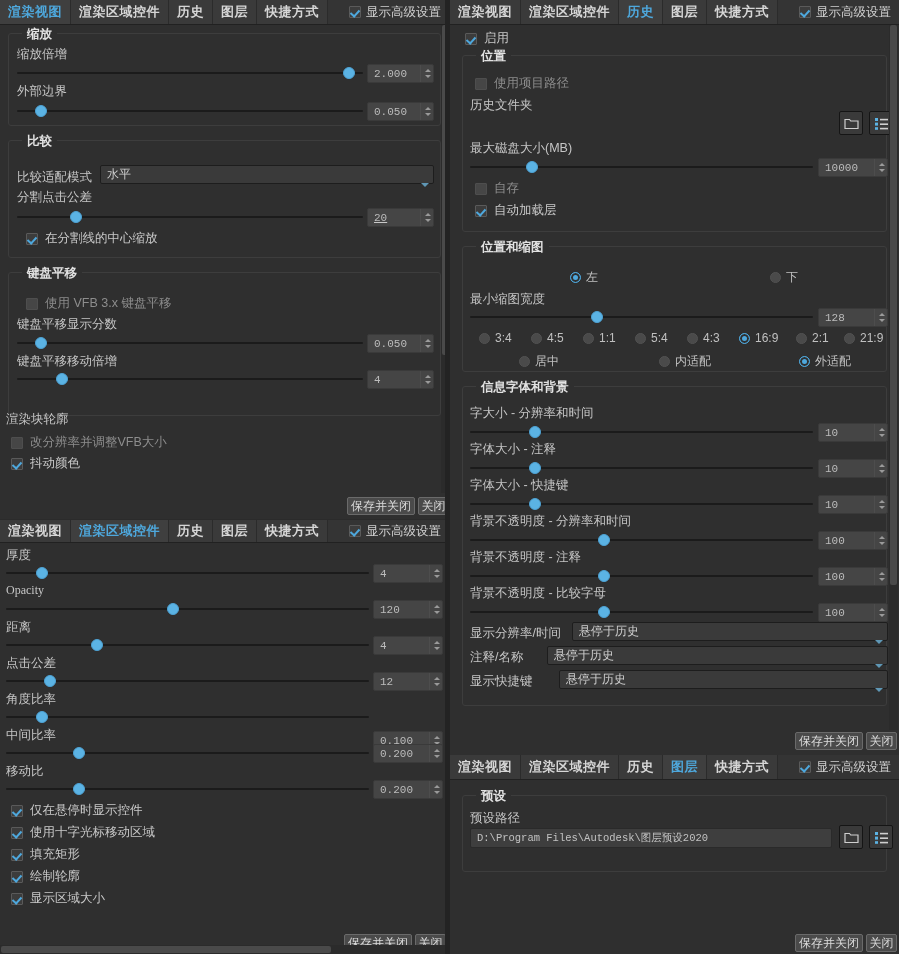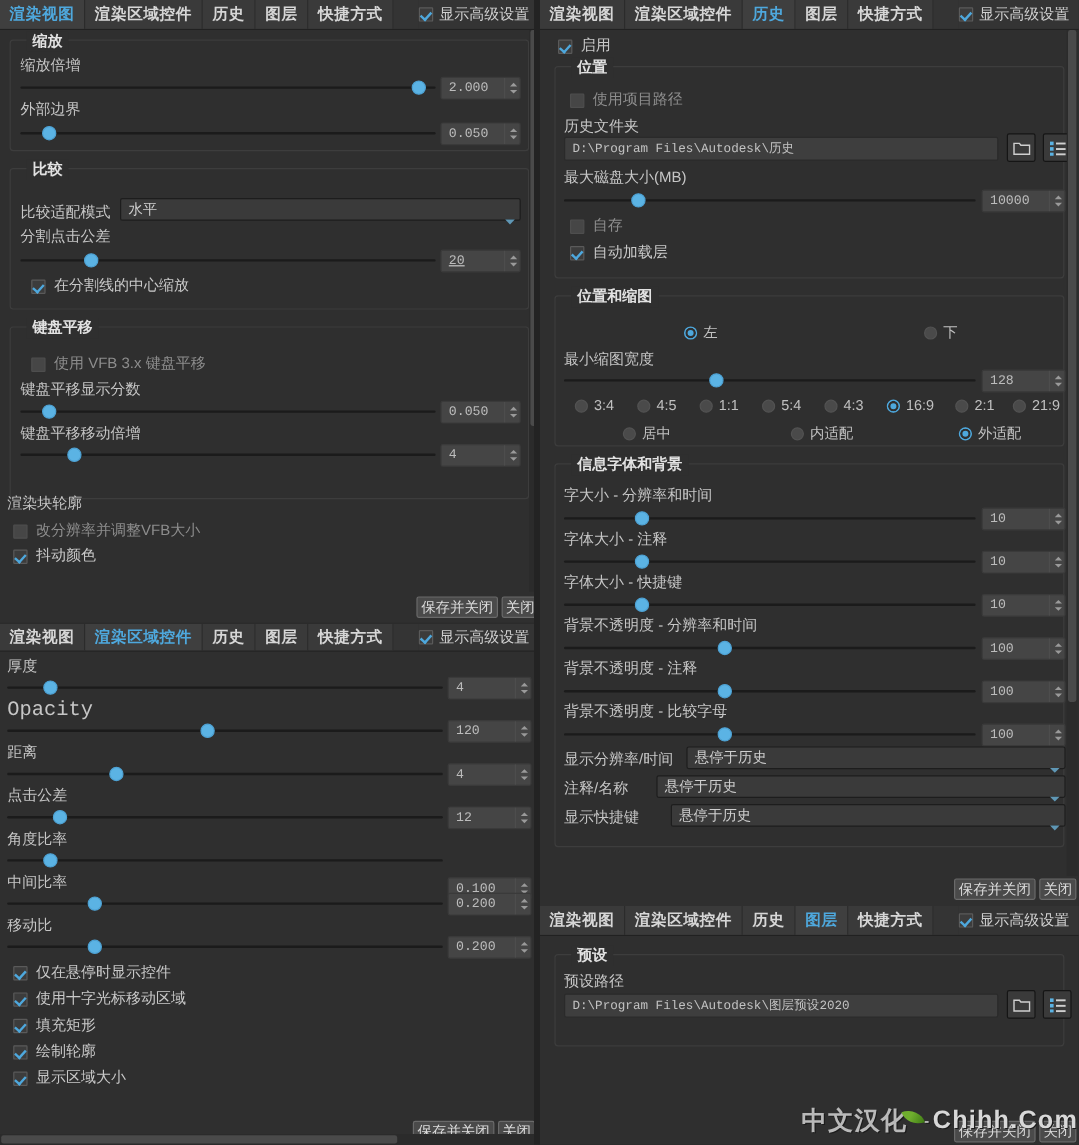--- a/index.html
+++ b/index.html
@@ -76,21 +76,21 @@
     background: #2f2f2f;
   }
   .group > .legend {
     position: absolute; top: -8px; left: 13px;
     background: #2f2f2f; padding: 0 5px;
     font-size: 12.5px; font-weight: bold; color: #e2e2e2;
   }
 
   
   .lbl { position: absolute; font-size: 12.5px; color: #c6c6c6; white-space: nowrap; }
-  .lbl.mono { font-family: Liberation Mono, monospace; font-size: 17px; }
+  .lbl.mono { font-family: Liberation Serif, serif; font-size: 12px; }
 
   
   .slider { position: absolute; height: 14px; }
   .slider .track {
     position: absolute; left: 0; right: 0; top: 6px; height: 2px;
     background: #1b1b1b; border-radius: 1px;
   }
   .slider .knob {
     position: absolute; top: 1px; width: 12px; height: 12px;
     margin-left: -6px; border-radius: 50%;
@@ -465,23 +465,20 @@
         <span>启用</span>
       </div>
 
       <div class="group" style="left:12px;top:55px;width:425px;height:177px;">
         <div class="legend">位置</div>
         <div class="checkrow dim" style="position:absolute;left:12px;top:19px;">
           <span class="cb dis"></span>
           <span>使用项目路径</span>
         </div>
         <div class="lbl" style="left:7px;top:41px;">历史文件夹</div>
-        <div class="pathfield" style="left:7px;top:58px;width:362px;">
-          <div class="ptext">D:\Program Files\Autodesk\历史</div>
-        </div>
         <div class="iconbtn" style="left:376px;top:55px;">
           <svg width="15" height="13" viewBox="0 0 15 13">
             <path d="M1 2.5h4.5l1.2 1.5H14v7.5H1z" fill="none" stroke="#cfcfcf" stroke-width="1.2"></path>
           </svg>
         </div>
         <div class="iconbtn" style="left:406px;top:55px;">
           <svg width="15" height="13" viewBox="0 0 15 13">
             <rect x="1" y="1" width="3" height="3" fill="#5bb3e4"></rect>
               <rect x="6" y="1.8" width="8" height="1.6" fill="#cfcfcf"></rect>
             <rect x="1" y="5.6" width="3" height="3" fill="#5bb3e4"></rect>
@@ -726,20 +723,14 @@
   </div>
 
   <div class="vscroll" style="left:441px;top:25px;height:468px;">
     <div class="thumb" style="top:0;height:330px;"></div>
   </div>
   <div class="divider" style="left:445px;top:0;width:5px;height:954px;"></div>
   <div class="vscroll" style="left:889px;top:25px;height:705px;">
     <div class="thumb" style="top:0;height:560px;"></div>
   </div>
 
-  <div class="watermark" style="left:668px;top:920px;">
-    <span>中文汉化</span>
-    <span class="leaf"></span>
-    <span style="font-size:13px;margin:0 2px 2px 0;">-</span>
-    <span class="wm2">Chihh.Com</span>
-  </div>
 
 </div>
 
 </body></html>

